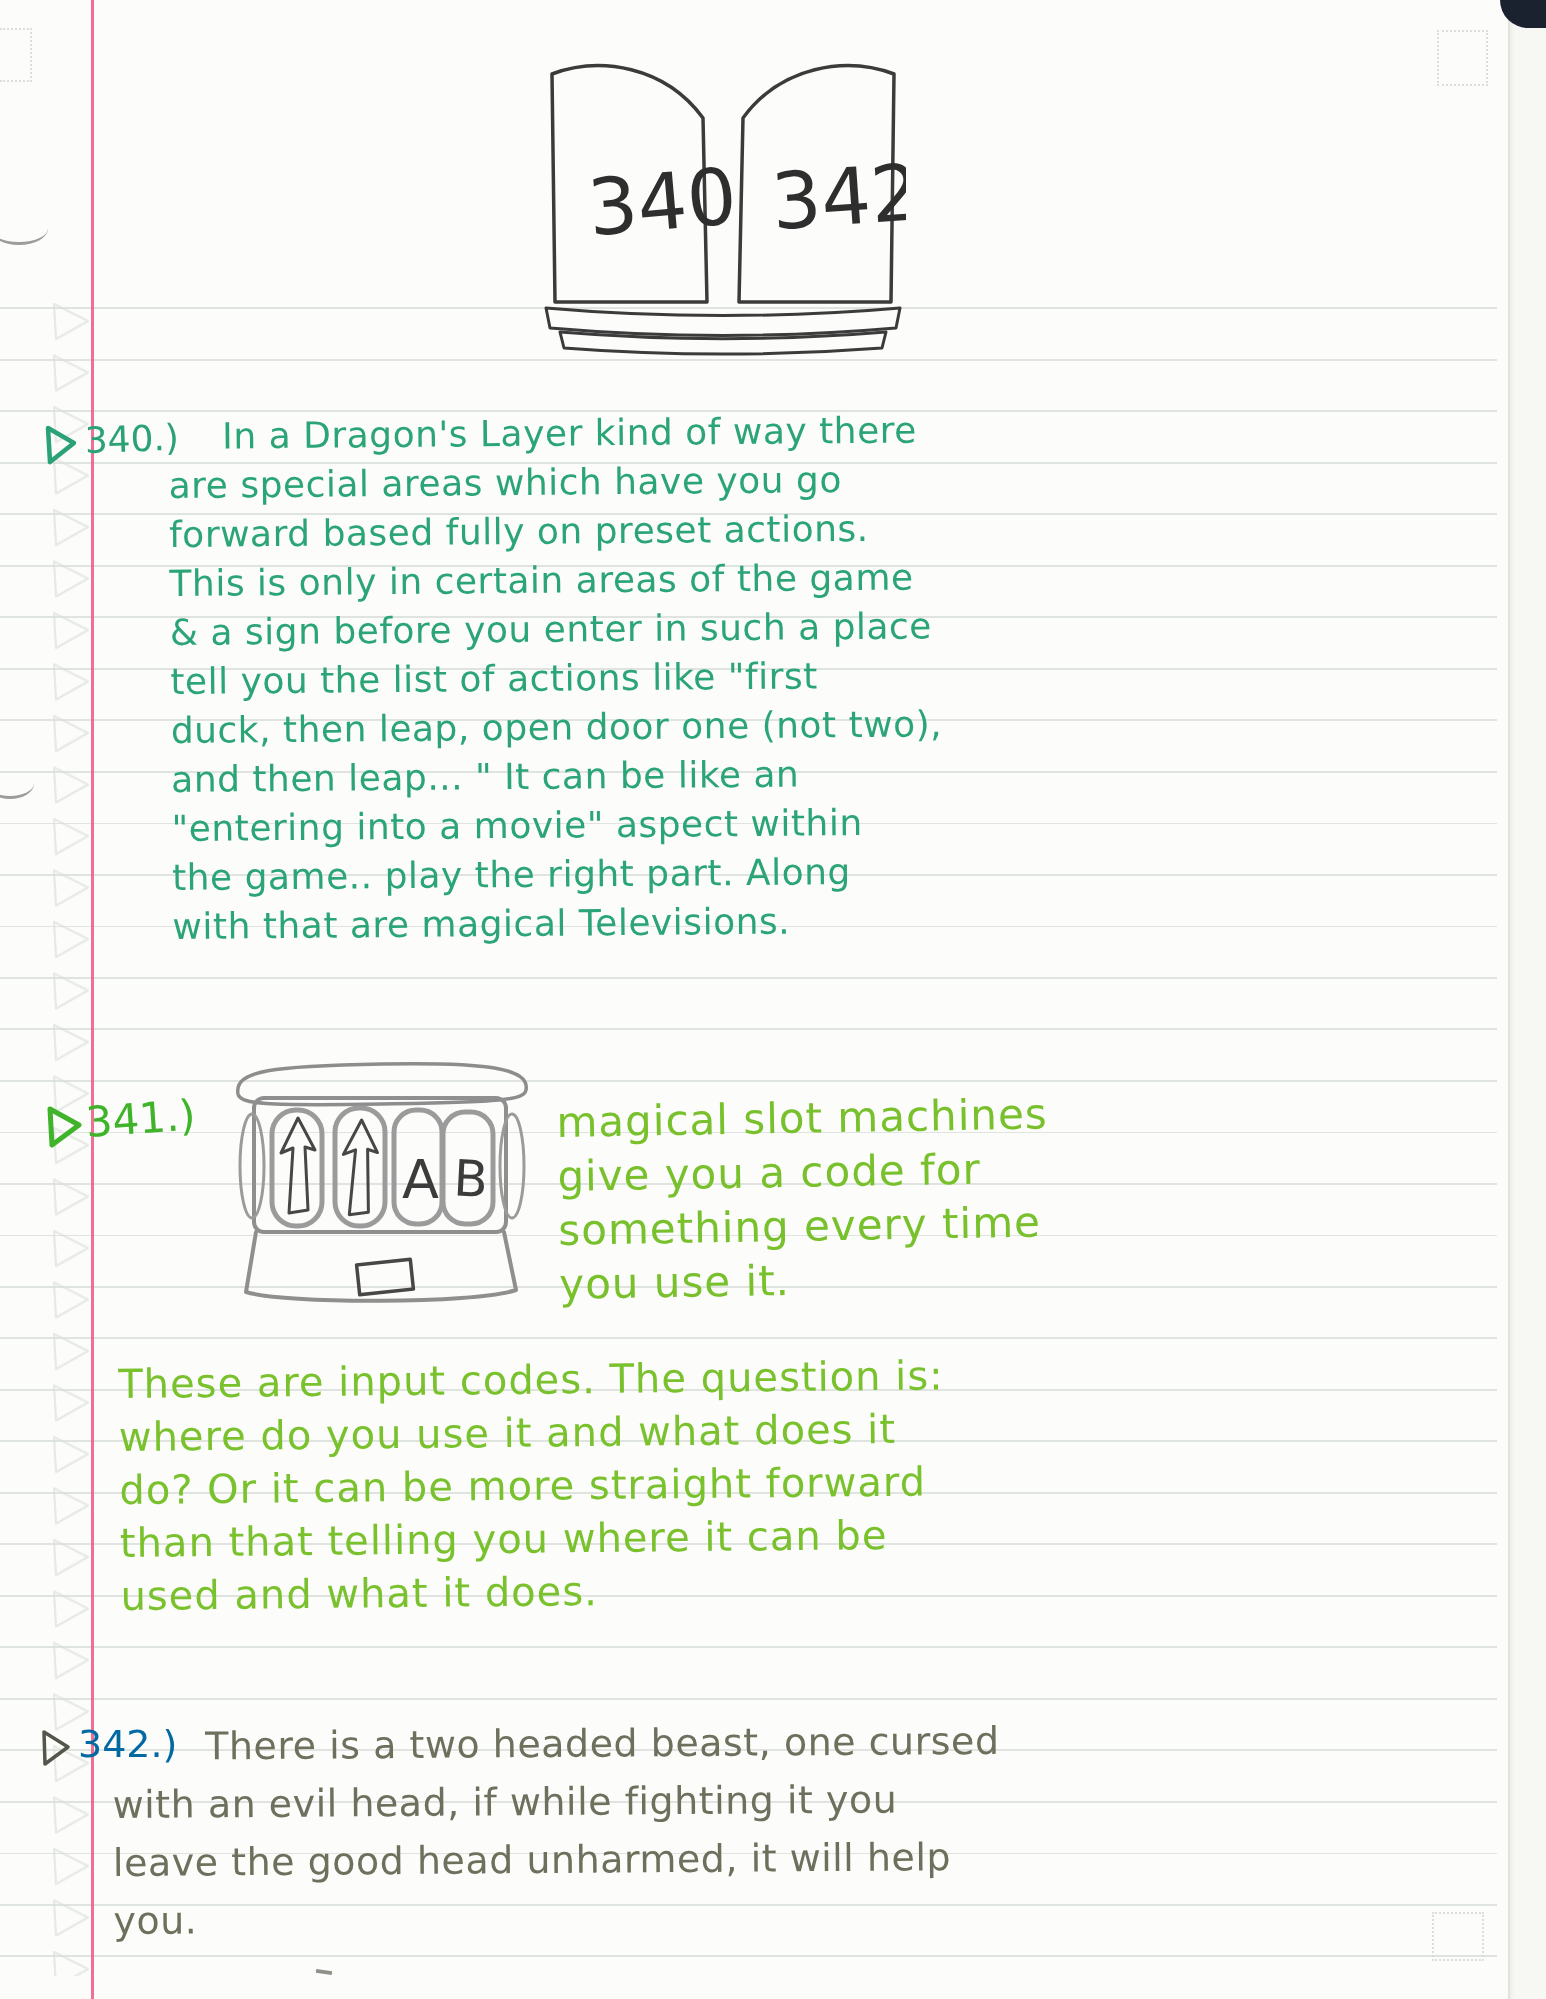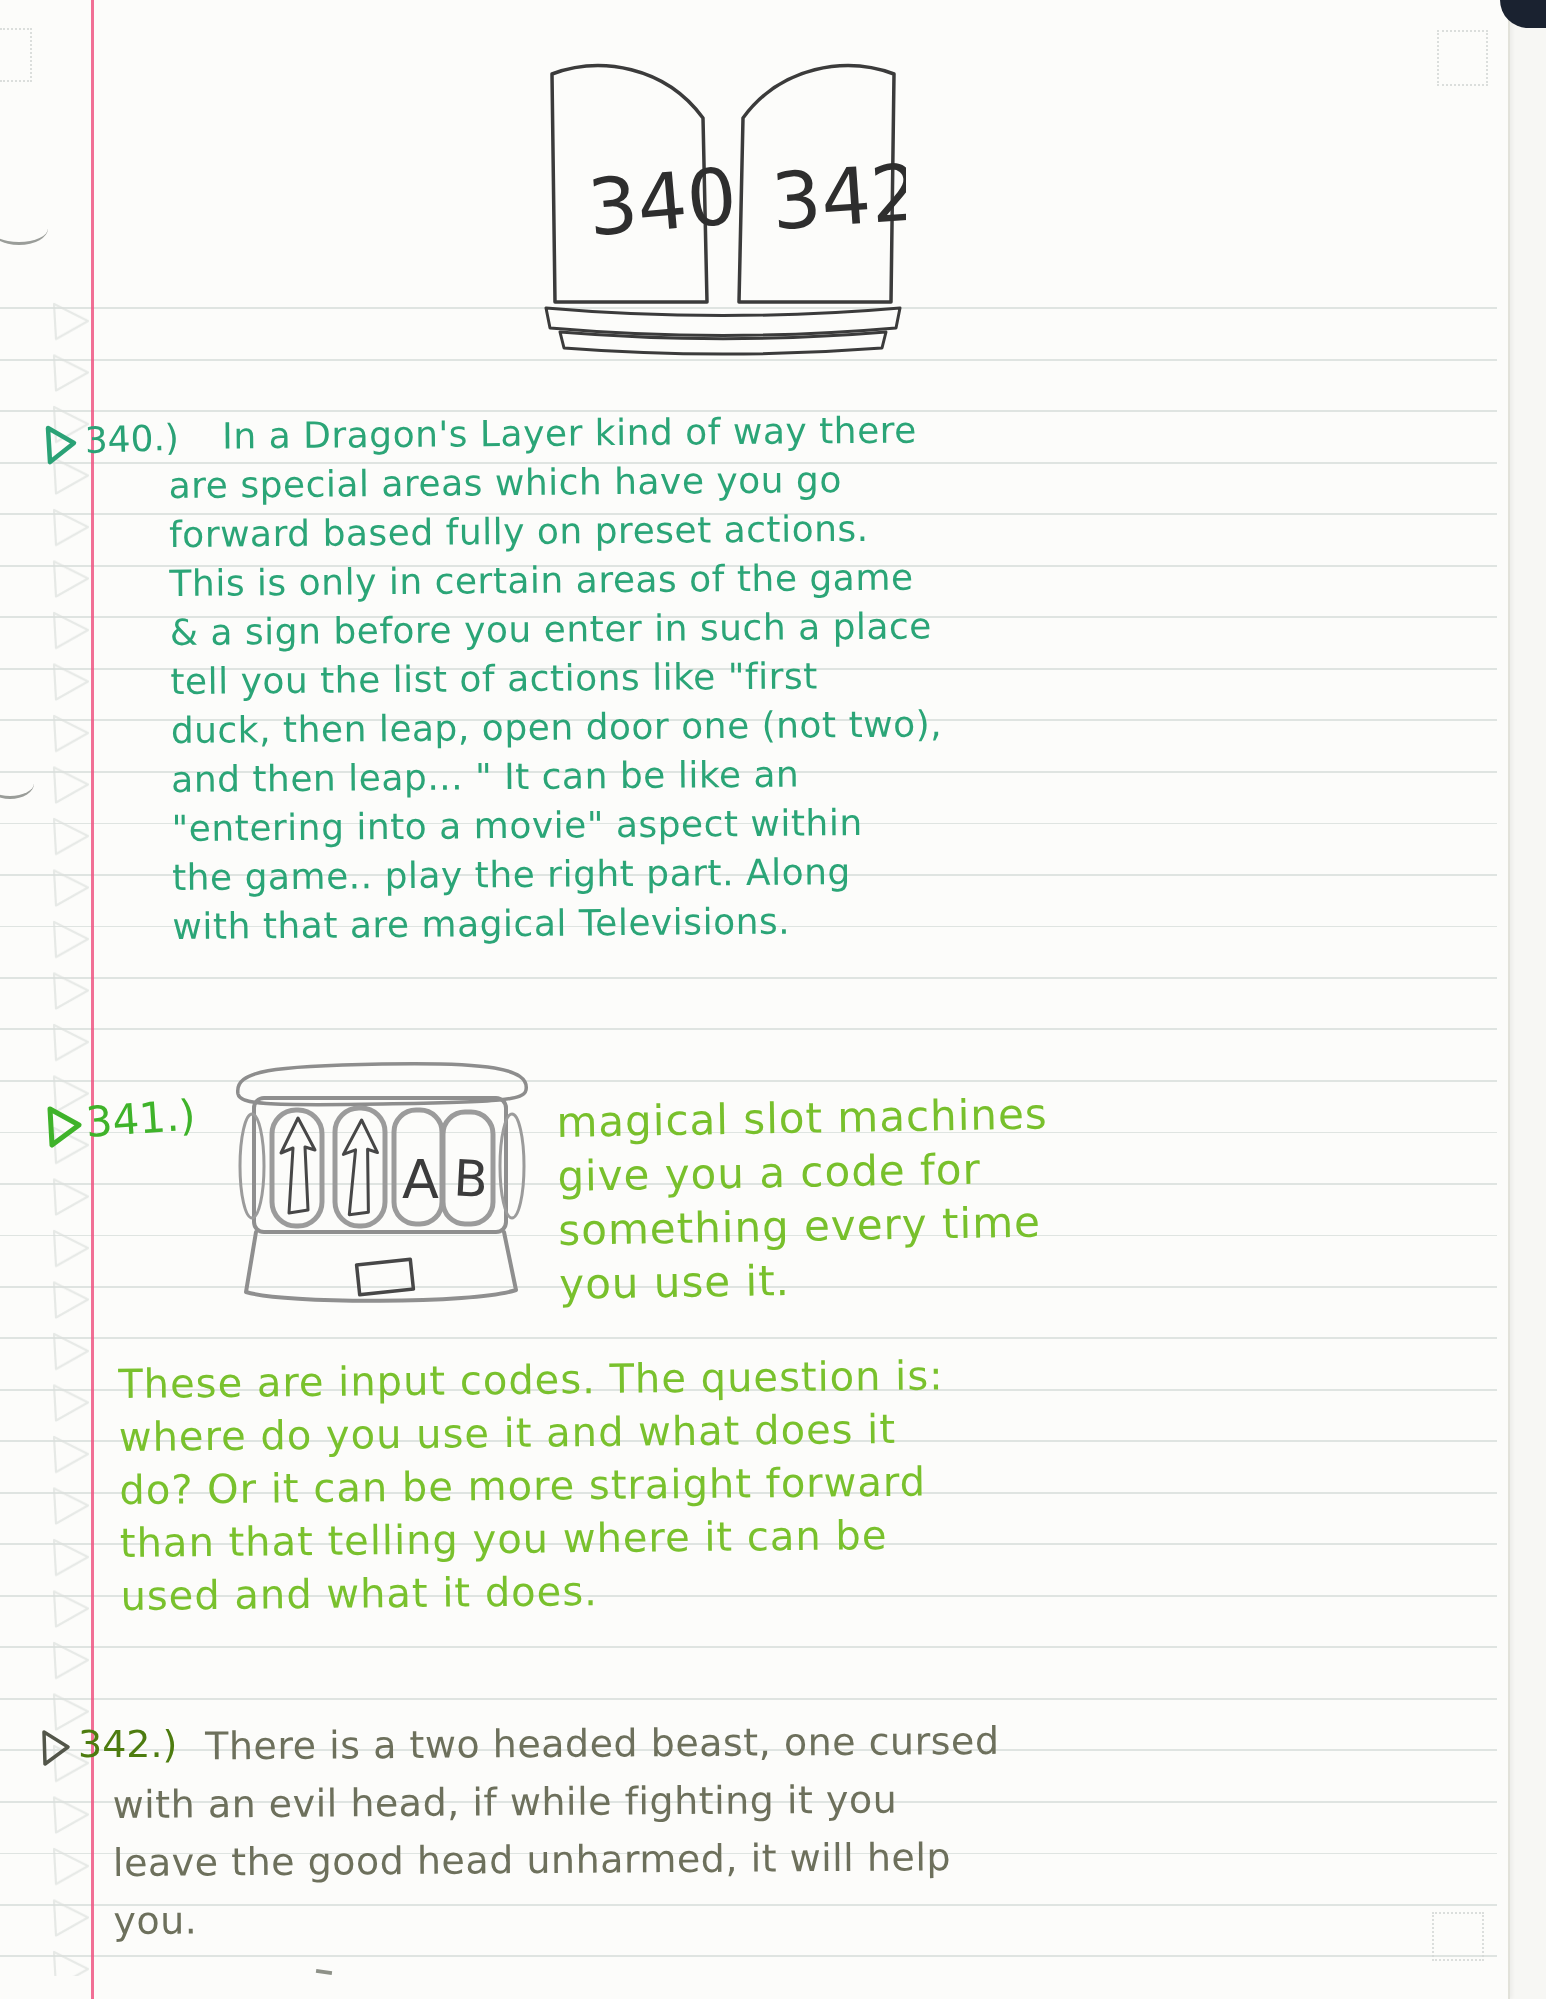--- a/index.html
+++ b/index.html
@@ -36,21 +36,21 @@
   .lbl-340{left:84px;top:420px;font-size:36px;color:#2aa276;transform:rotate(-2deg);}
   .t340{left:168px;top:412px;width:1010px;font-size:36px;line-height:49px;
         letter-spacing:.5px;color:#2ba577;text-indent:54px;transform:rotate(-.5deg);}
   
   .lbl-341{left:84px;top:1098px;font-size:42px;color:#3fb32a;transform:rotate(-4deg);}
   .t341cap{left:556px;top:1096px;width:600px;font-size:42px;line-height:54px;
         letter-spacing:1px;color:#78c02c;transform:rotate(-1deg);}
   .t341body{left:118px;top:1358px;width:1060px;font-size:40px;line-height:53px;
         letter-spacing:1px;color:#79c12d;transform:rotate(-.6deg);}
   
-  .lbl-342{left:78px;top:1722px;font-size:38px;color:#4d7c0f;}
+  .lbl-342{left:78px;top:1722px;font-size:38px;color:#0369a1;}
   .t342{left:112px;top:1718px;width:1060px;font-size:38px;line-height:58px;
         letter-spacing:.5px;color:#6d705c;text-indent:93px;transform:rotate(-.4deg);}
   .sketch{position:absolute;}
   
   .artifact{position:absolute;border:2px dotted #d3d7d5;opacity:.8;}
   .smile{position:absolute;border:none;border-bottom:3px solid #9a9d99;border-radius:0 0 50% 50%;}
   .tick{position:absolute;background:#8e9188;}
 </style>
 </head>
 <body>

